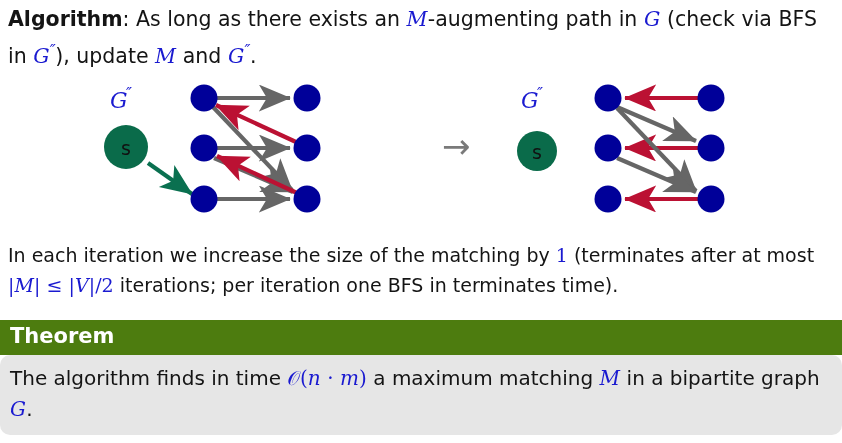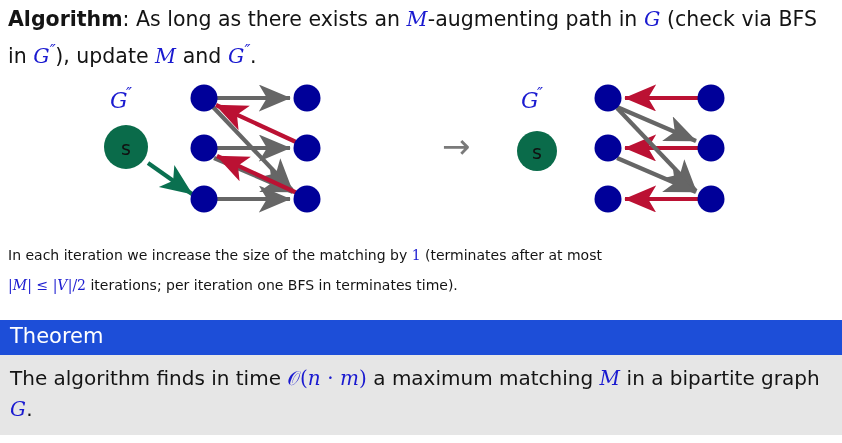--- a/index.html
+++ b/index.html
@@ -64,48 +64,50 @@
     height: 158px;
   }
   .figure svg { display: block; }
 
   
   .mid-text {
     position: absolute;
     left: 8px;
     top: 240px;
     width: 826px;
-    font-size: 14px;
+    font-size: 19px;
     line-height: 30px;
     color: #141414;
   }
 
   
   .theorem-block {
     position: absolute;
     left: 0px;
     top: 320px;
     width: 842px;
   }
   .theorem-head {
-    background: #1d4ed8;
+    background: #4d7c0f;
     color: #ffffff;
     font-size: 21px;
     line-height: 1;
     padding: 6px 10px 8px 10px;
     box-sizing: border-box;
+    font-weight: bold;
   }
   .theorem-body {
     background: #e6e6e6;
     color: #141414;
     font-size: 20px;
     line-height: 31px;
     padding: 8px 10px 10px 10px;
     box-sizing: border-box;
     min-height: 80px;
+    border-radius: 10px;
   }
 </style>
 </head>
 <body>
 
 <div class="slide">
 
   <div class="intro">
     <span class="bold">Algorithm</span><span>:</span><span> As long as there exists an </span><span class="m">M</span><span>-augmenting path in </span><span class="m">G</span><span> (check via BFS in </span><span class="m">G</span><span class="prime">″</span><span>), update </span><span class="m">M</span><span> and </span><span class="m">G</span><span class="prime">″</span><span>.</span>
   </div>

